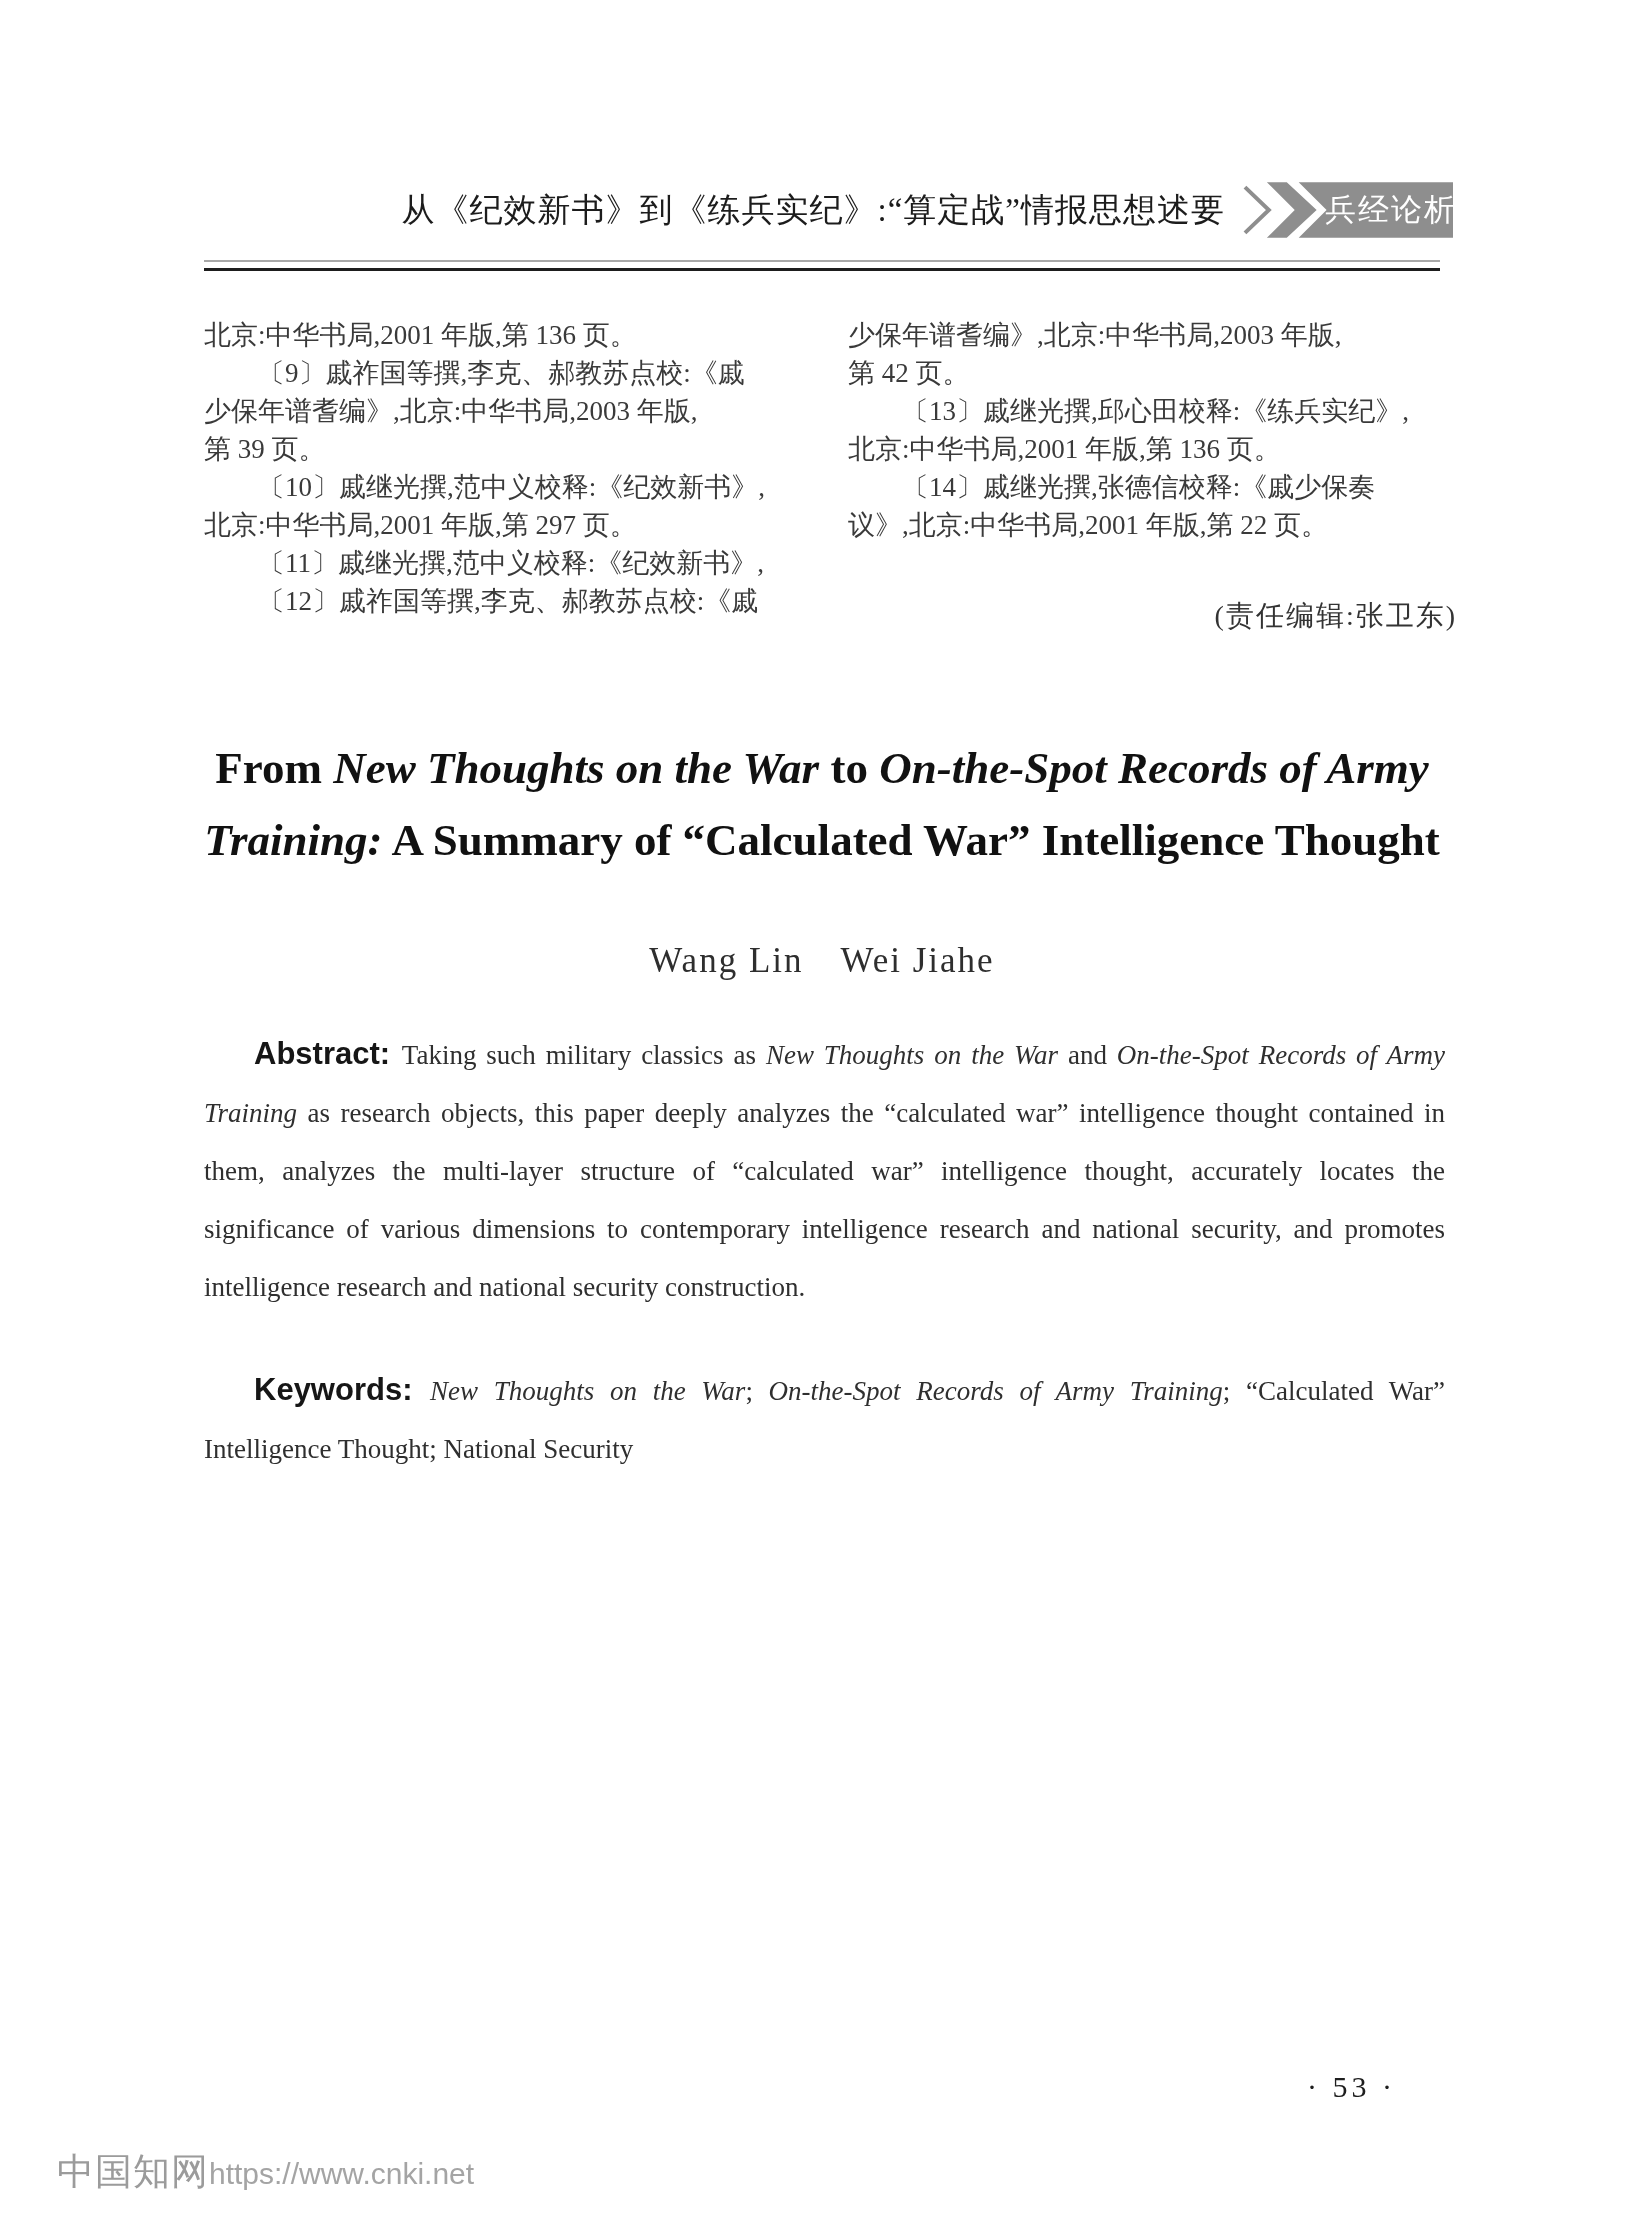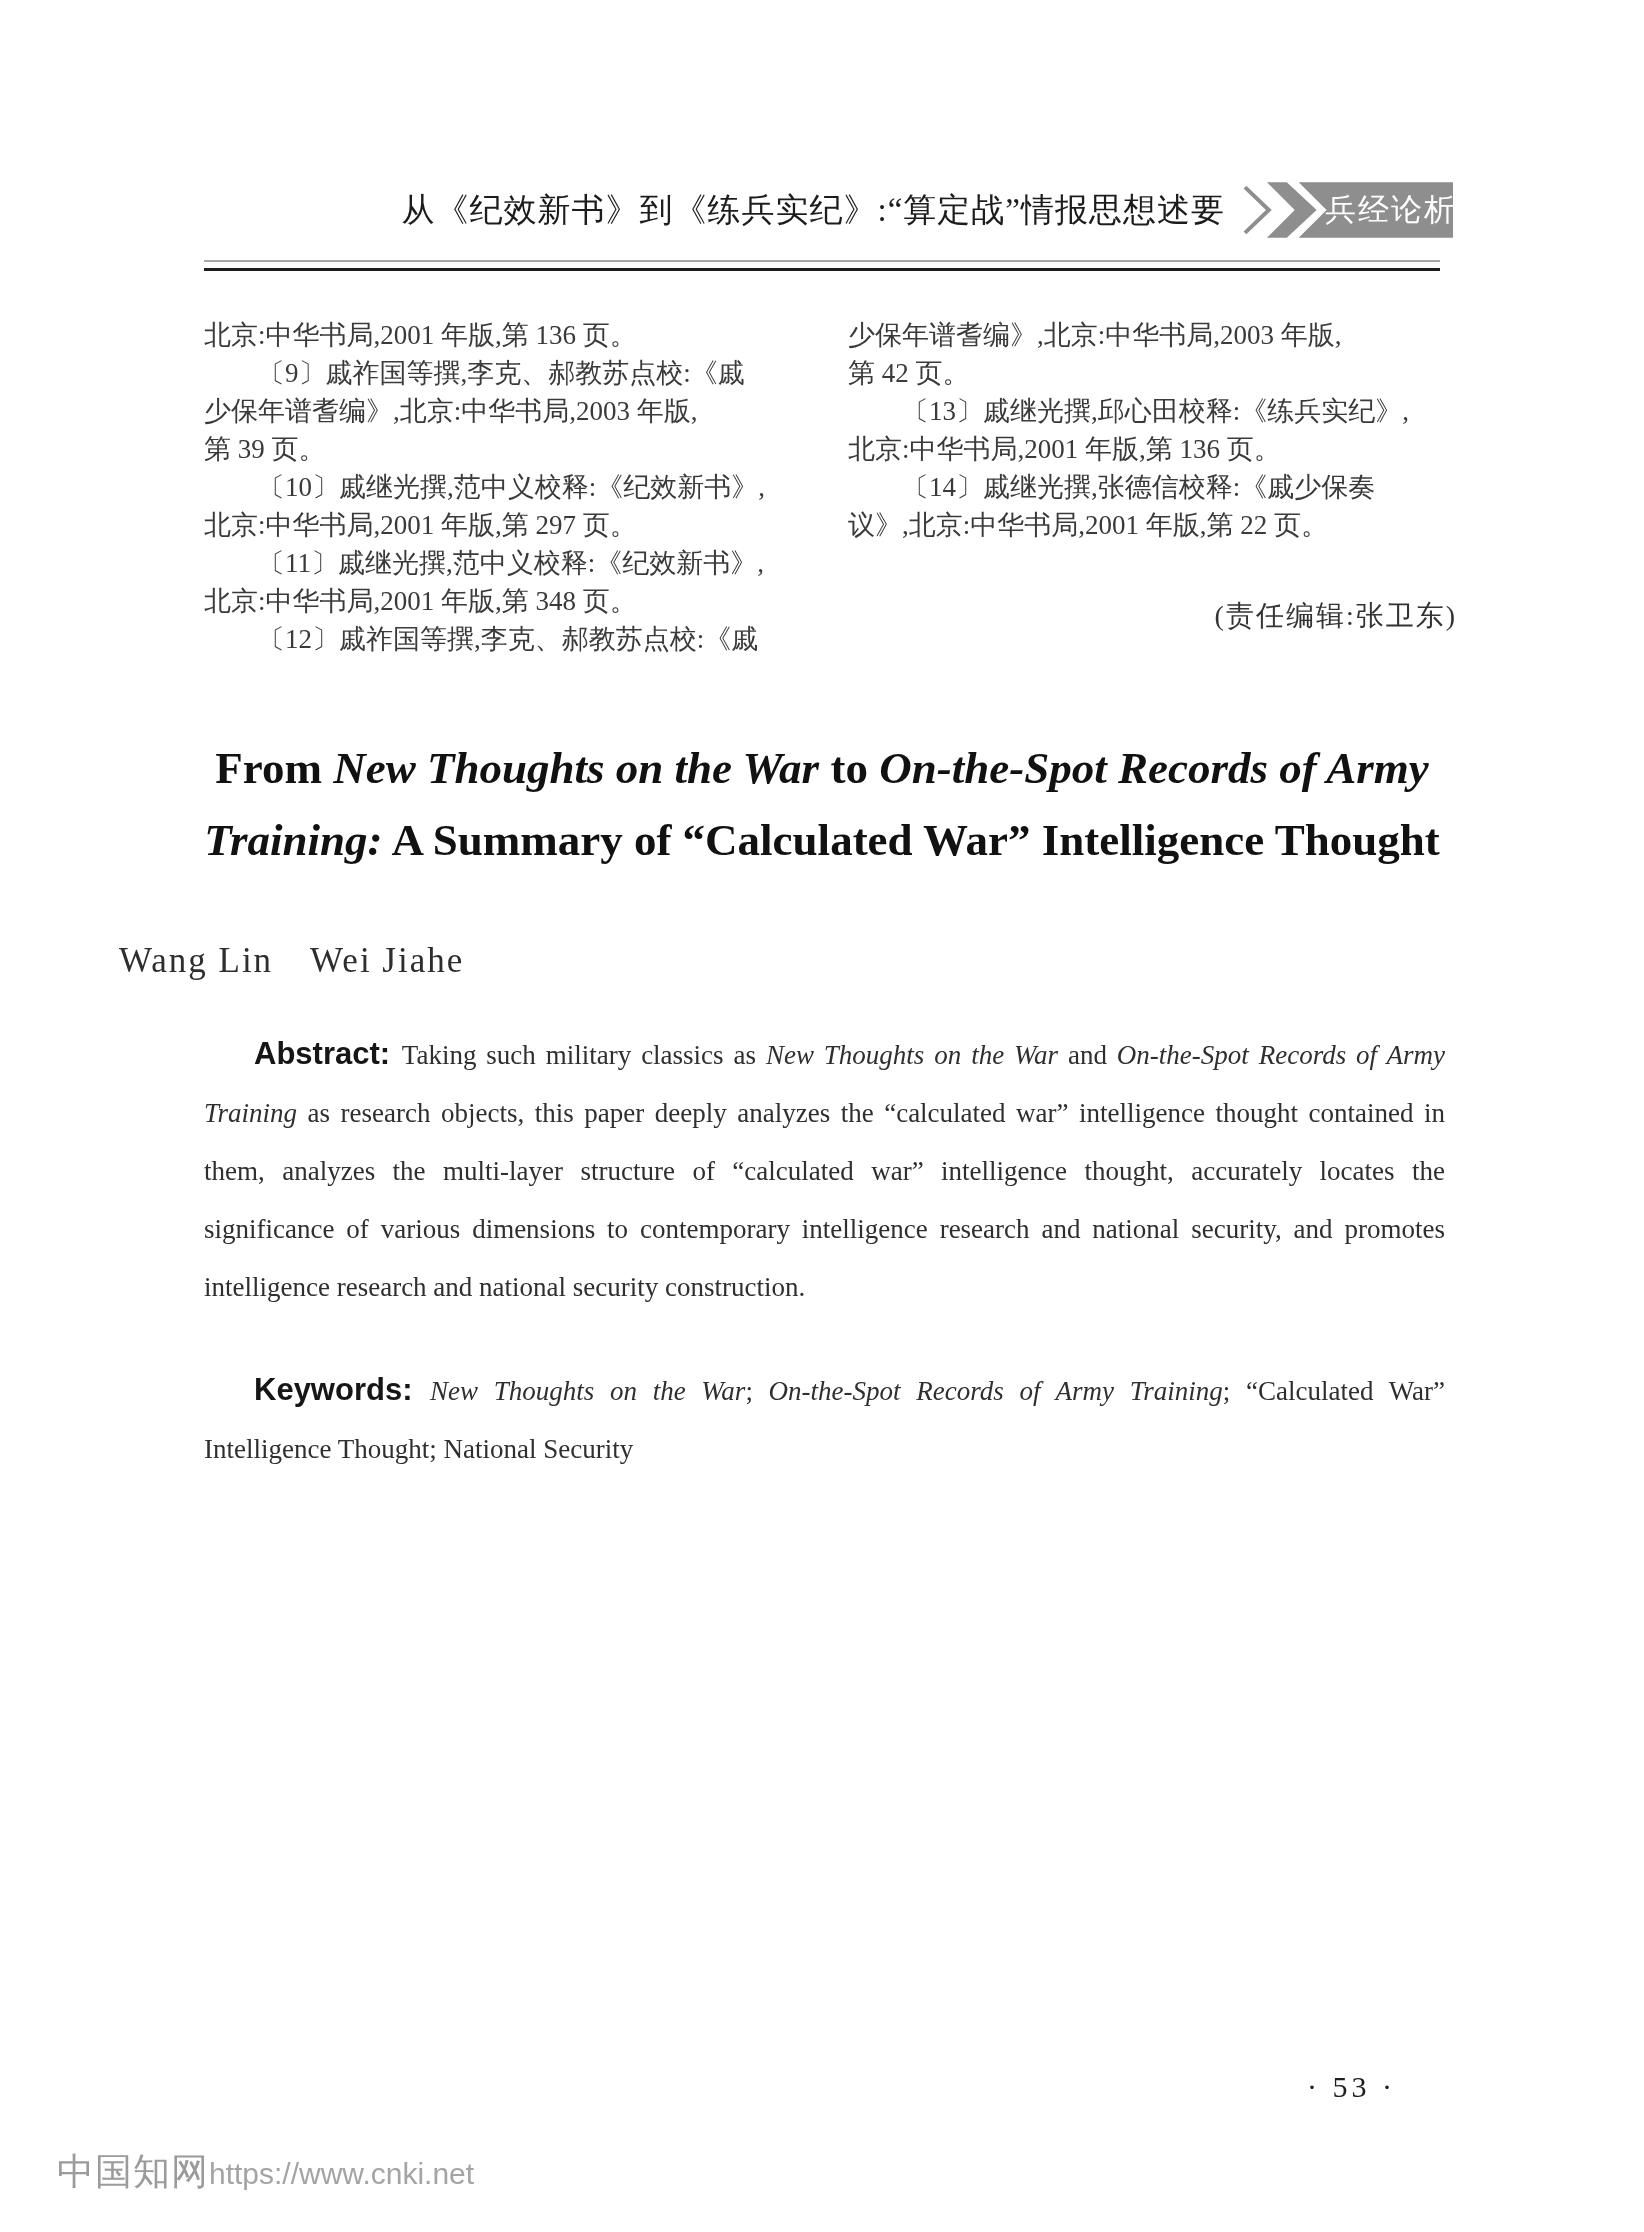--- a/index.html
+++ b/index.html
@@ -94,21 +94,21 @@
     line-height: 72px;
     color: #111111;
     letter-spacing: 0px;
   }
   .en-title .t-line { display: block; }
   .authors {
     position: absolute;
     top: 941px;
     left: 119px;
     width: 1406px;
-    text-align: left;
+    text-align: center;
     font-size: 35px;
     color: #2e2e2e;
     letter-spacing: 2px;
   }
   .para {
     position: absolute;
     left: 204px;
     width: 1241px;
     margin: 0;
     font-size: 27px;
@@ -169,21 +169,20 @@
   <div class="rule rule-dark"></div>
 
   <div class="refs-col refs-left">
     <p class="ref-line">北京:中华书局,2001 年版,第 136 页。</p>
     <p class="ref-line indent">〔9〕戚祚国等撰,李克、郝教苏点校:《戚</p>
     <p class="ref-line">少保年谱耆编》,北京:中华书局,2003 年版,</p>
     <p class="ref-line">第 39 页。</p>
     <p class="ref-line indent">〔10〕戚继光撰,范中义校释:《纪效新书》,</p>
     <p class="ref-line">北京:中华书局,2001 年版,第 297 页。</p>
     <p class="ref-line indent">〔11〕戚继光撰,范中义校释:《纪效新书》,</p>
-    <p class="ref-line">北京:中华书局,2001 年版,第 348 页。</p>
     <p class="ref-line indent">〔12〕戚祚国等撰,李克、郝教苏点校:《戚</p>
   </div>
 
   <div class="refs-col refs-right">
     <p class="ref-line">少保年谱耆编》,北京:中华书局,2003 年版,</p>
     <p class="ref-line">第 42 页。</p>
     <p class="ref-line indent">〔13〕戚继光撰,邱心田校释:《练兵实纪》,</p>
     <p class="ref-line">北京:中华书局,2001 年版,第 136 页。</p>
     <p class="ref-line indent">〔14〕戚继光撰,张德信校释:《戚少保奏</p>
     <p class="ref-line">议》,北京:中华书局,2001 年版,第 22 页。</p>

